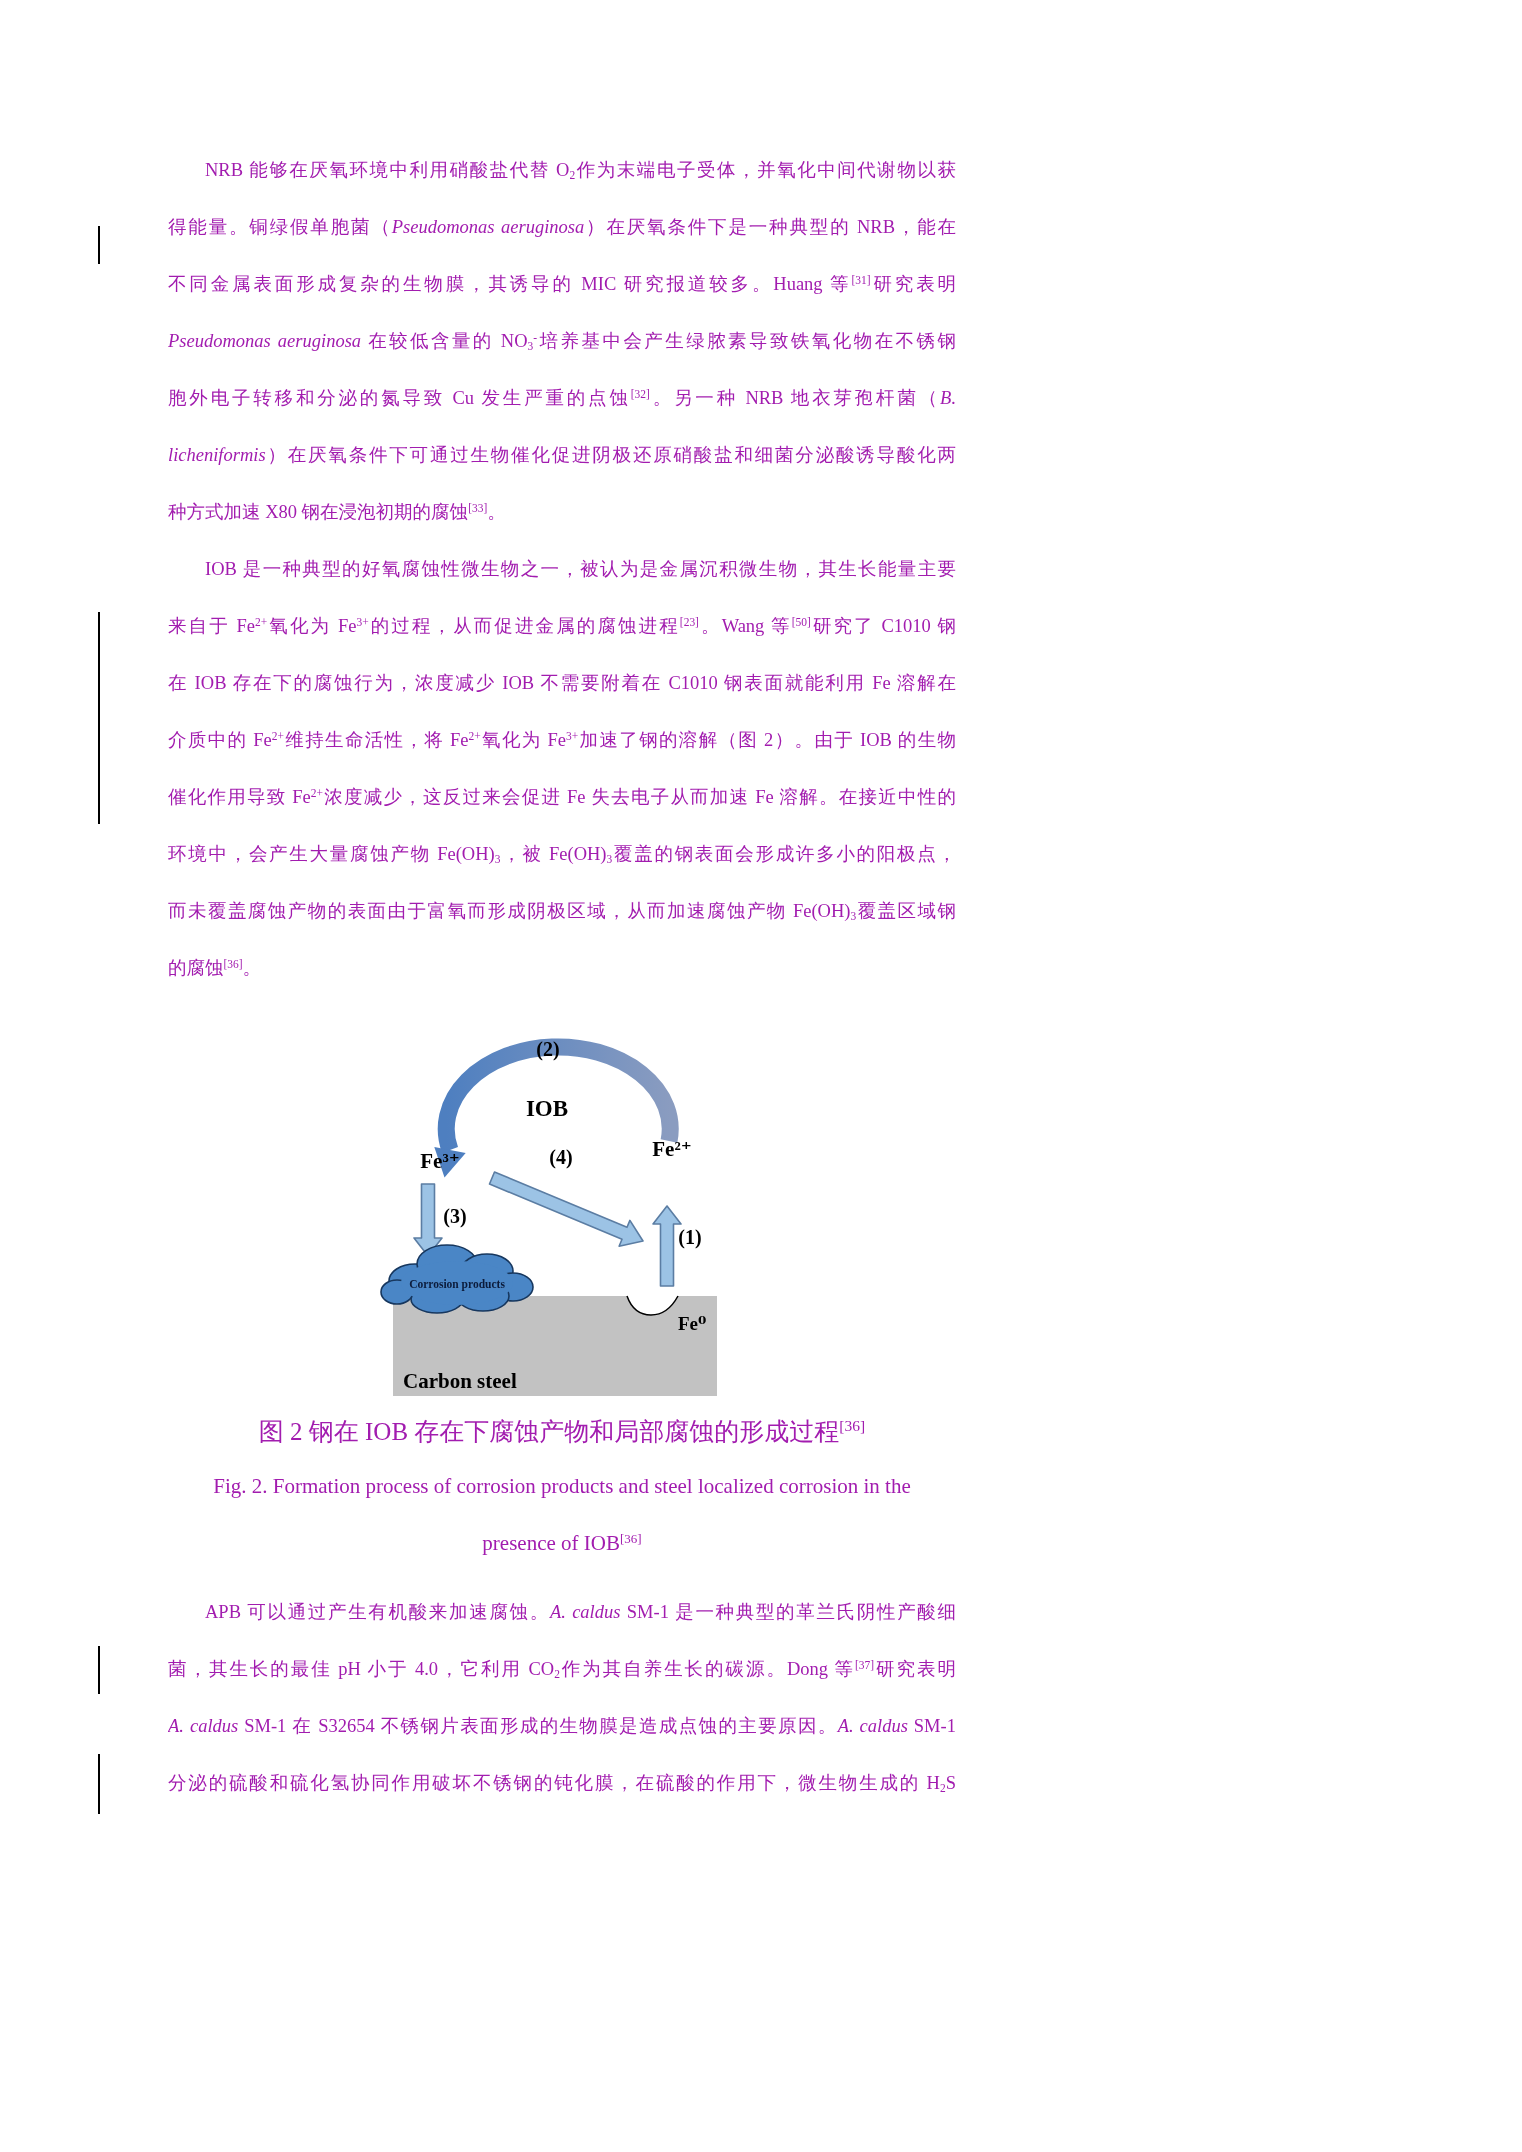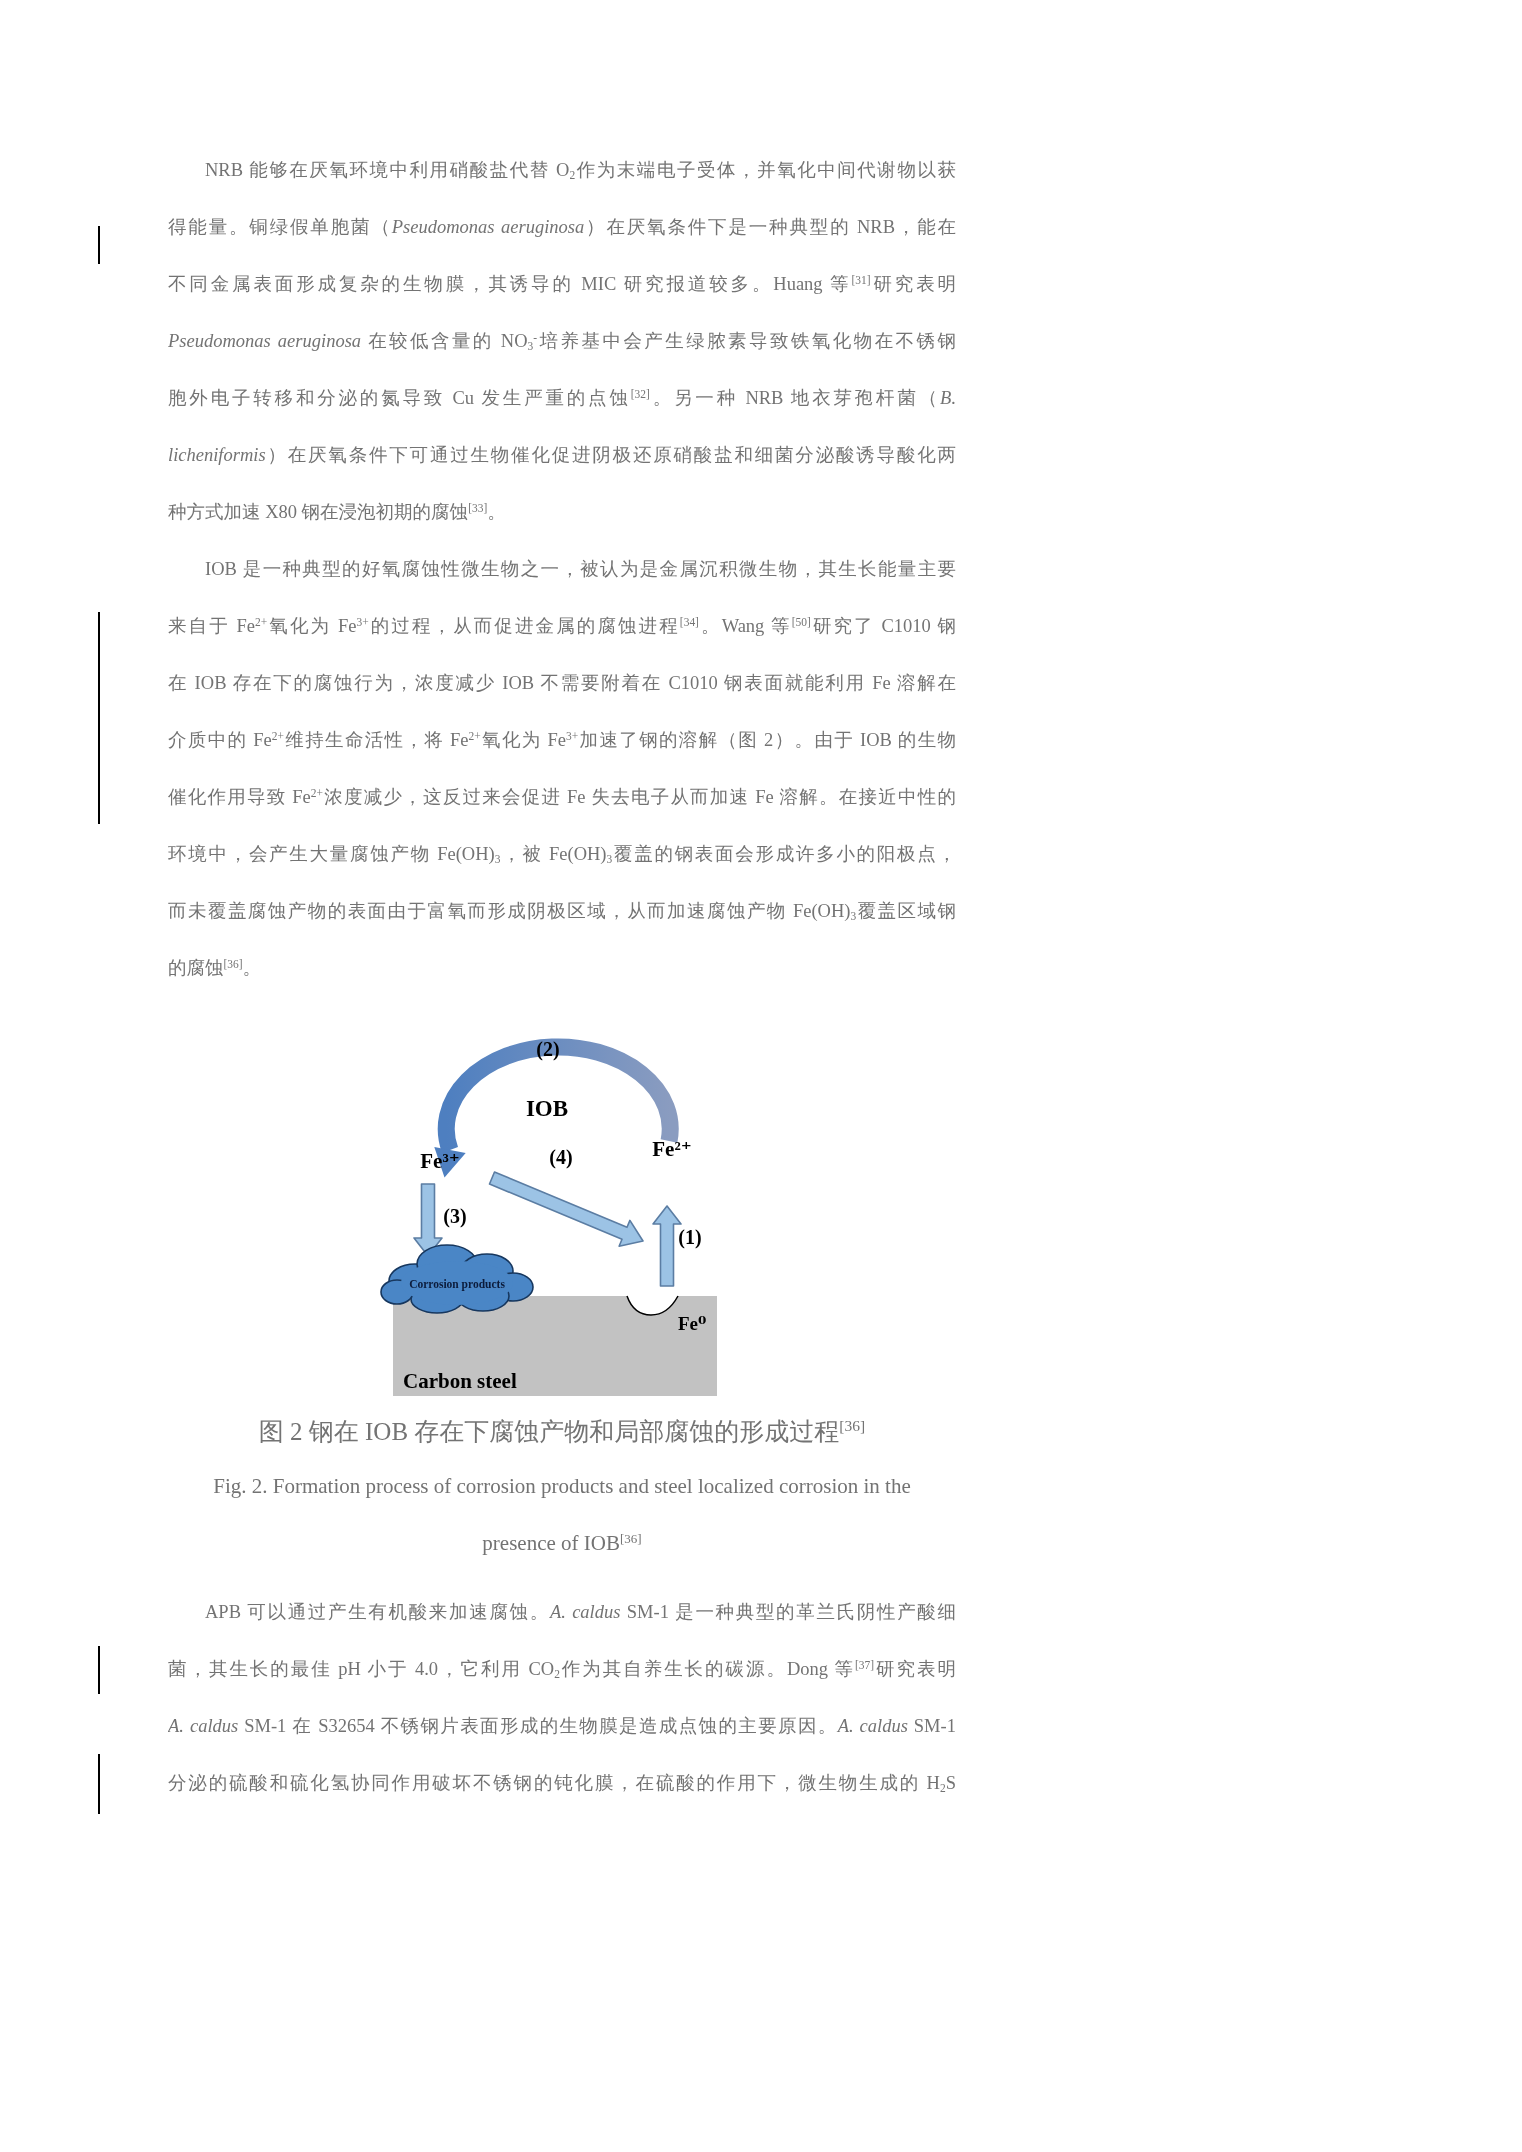--- a/index.html
+++ b/index.html
@@ -1,19 +1,19 @@
 <!DOCTYPE html>
 <html style="--arrow_fill: #9cc3e5; --arrow_stroke: #5b7da3; --arc_start: #8a9cc0; --arc_end: #4e7fc0; --cloud_fill: #4a86c6; --cloud_stroke: #17375e; --cloud_text: #0c1c3c; --steel_fill: #c2c2c2; --pit_fill: #ffffff; --ink: #000000;"><head>
 <meta charset="utf-8">
 <style>
   * { margin:0; padding:0; box-sizing:border-box; }
   html,body { background:#ffffff; }
   .page {
     position:relative; width:1522px; height:2152px; background:#fff;
-    font-family:"Liberation Serif","DejaVu Serif",serif; color:#737373; overflow:hidden;
+    font-family:"Liberation Serif","DejaVu Serif",serif; color:#a21caf; overflow:hidden;
   }
   .revbar { position:absolute; left:98px; width:2px; background:#000; }
   .textblock { position:absolute; left:168px; width:788px; font-size:18.5px; }
   #block-main { top:142px; }
   #block-apb  { top:1584px; }
   .tline {
     height:57px; line-height:57px; overflow:hidden;
     text-align:justify; text-align-last:justify;
   }
   .tline.first { text-indent:2em; }
@@ -58,21 +58,21 @@
       <div class="tline first">NRB 能够在厌氧环境中利用硝酸盐代替 O<sub>2</sub>作为末端电子受体，并氧化中间代谢物以获</div>
       <div class="tline">得能量。铜绿假单胞菌（<i>Pseudomonas aeruginosa</i>）在厌氧条件下是一种典型的 NRB，能在</div>
       <div class="tline">不同金属表面形成复杂的生物膜，其诱导的 MIC 研究报道较多。Huang 等<sup>[31]</sup>研究表明</div>
       <div class="tline"><i>Pseudomonas aeruginosa</i> 在较低含量的 NO<sub>3</sub><sup>-</sup>培养基中会产生绿脓素导致铁氧化物在不锈钢</div>
       <div class="tline">胞外电子转移和分泌的氮导致 Cu 发生严重的点蚀<sup>[32]</sup>。另一种 NRB 地衣芽孢杆菌（<i>B.</i></div>
       <div class="tline"><i>licheniformis</i>）在厌氧条件下可通过生物催化促进阴极还原硝酸盐和细菌分泌酸诱导酸化两</div>
       <div class="tline last">种方式加速 X80 钢在浸泡初期的腐蚀<sup>[33]</sup>。</div>
     </div>
     <div>
       <div class="tline first">IOB 是一种典型的好氧腐蚀性微生物之一，被认为是金属沉积微生物，其生长能量主要</div>
-      <div class="tline">来自于 Fe<sup>2+</sup>氧化为 Fe<sup>3+</sup>的过程，从而促进金属的腐蚀进程<sup>[34]</sup>。Wang 等<sup>[50]</sup>研究了 C1010 钢</div>
+      <div class="tline">来自于 Fe<sup>2+</sup>氧化为 Fe<sup>3+</sup>的过程，从而促进金属的腐蚀进程<sup>[23]</sup>。Wang 等<sup>[50]</sup>研究了 C1010 钢</div>
       <div class="tline">在 IOB 存在下的腐蚀行为，浓度减少 IOB 不需要附着在 C1010 钢表面就能利用 Fe 溶解在</div>
       <div class="tline">介质中的 Fe<sup>2+</sup>维持生命活性，将 Fe<sup>2+</sup>氧化为 Fe<sup>3+</sup>加速了钢的溶解（图 2）。由于 IOB 的生物</div>
       <div class="tline">催化作用导致 Fe<sup>2+</sup>浓度减少，这反过来会促进 Fe 失去电子从而加速 Fe 溶解。在接近中性的</div>
       <div class="tline">环境中，会产生大量腐蚀产物 Fe(OH)<sub>3</sub>，被 Fe(OH)<sub>3</sub>覆盖的钢表面会形成许多小的阳极点，</div>
       <div class="tline">而未覆盖腐蚀产物的表面由于富氧而形成阴极区域，从而加速腐蚀产物 Fe(OH)<sub>3</sub>覆盖区域钢</div>
       <div class="tline last">的腐蚀<sup>[36]</sup>。</div>
     </div>
   </div>
 
   <div class="figure">

